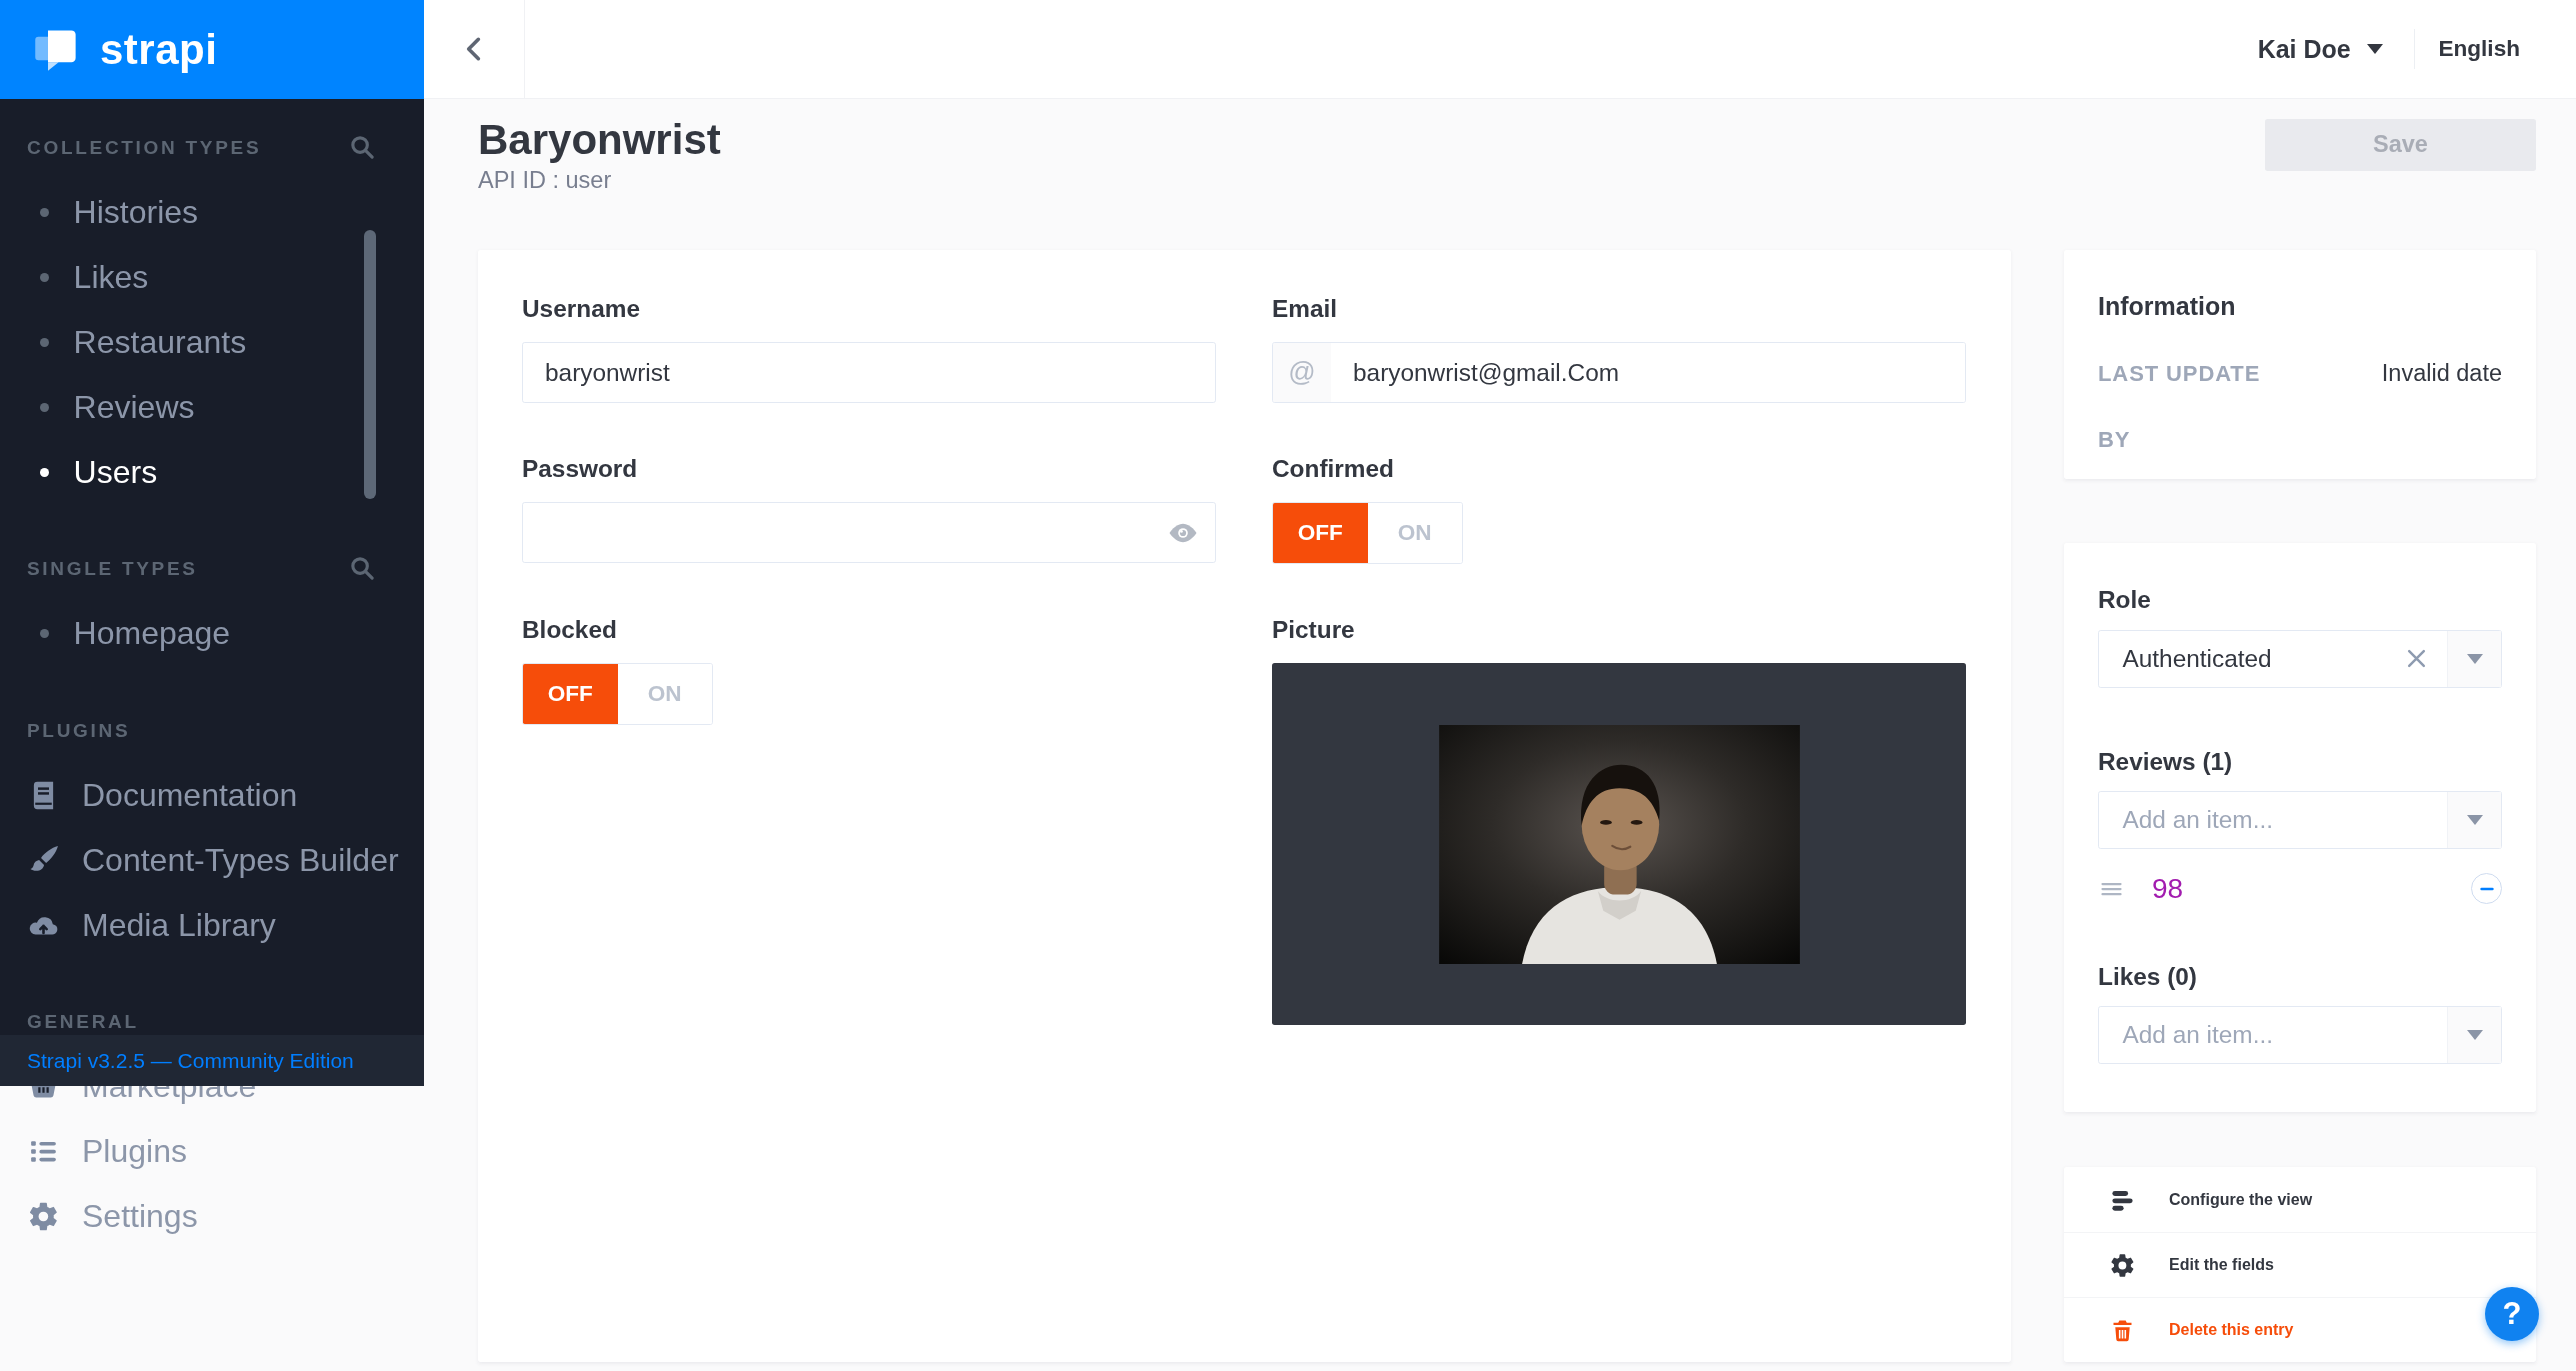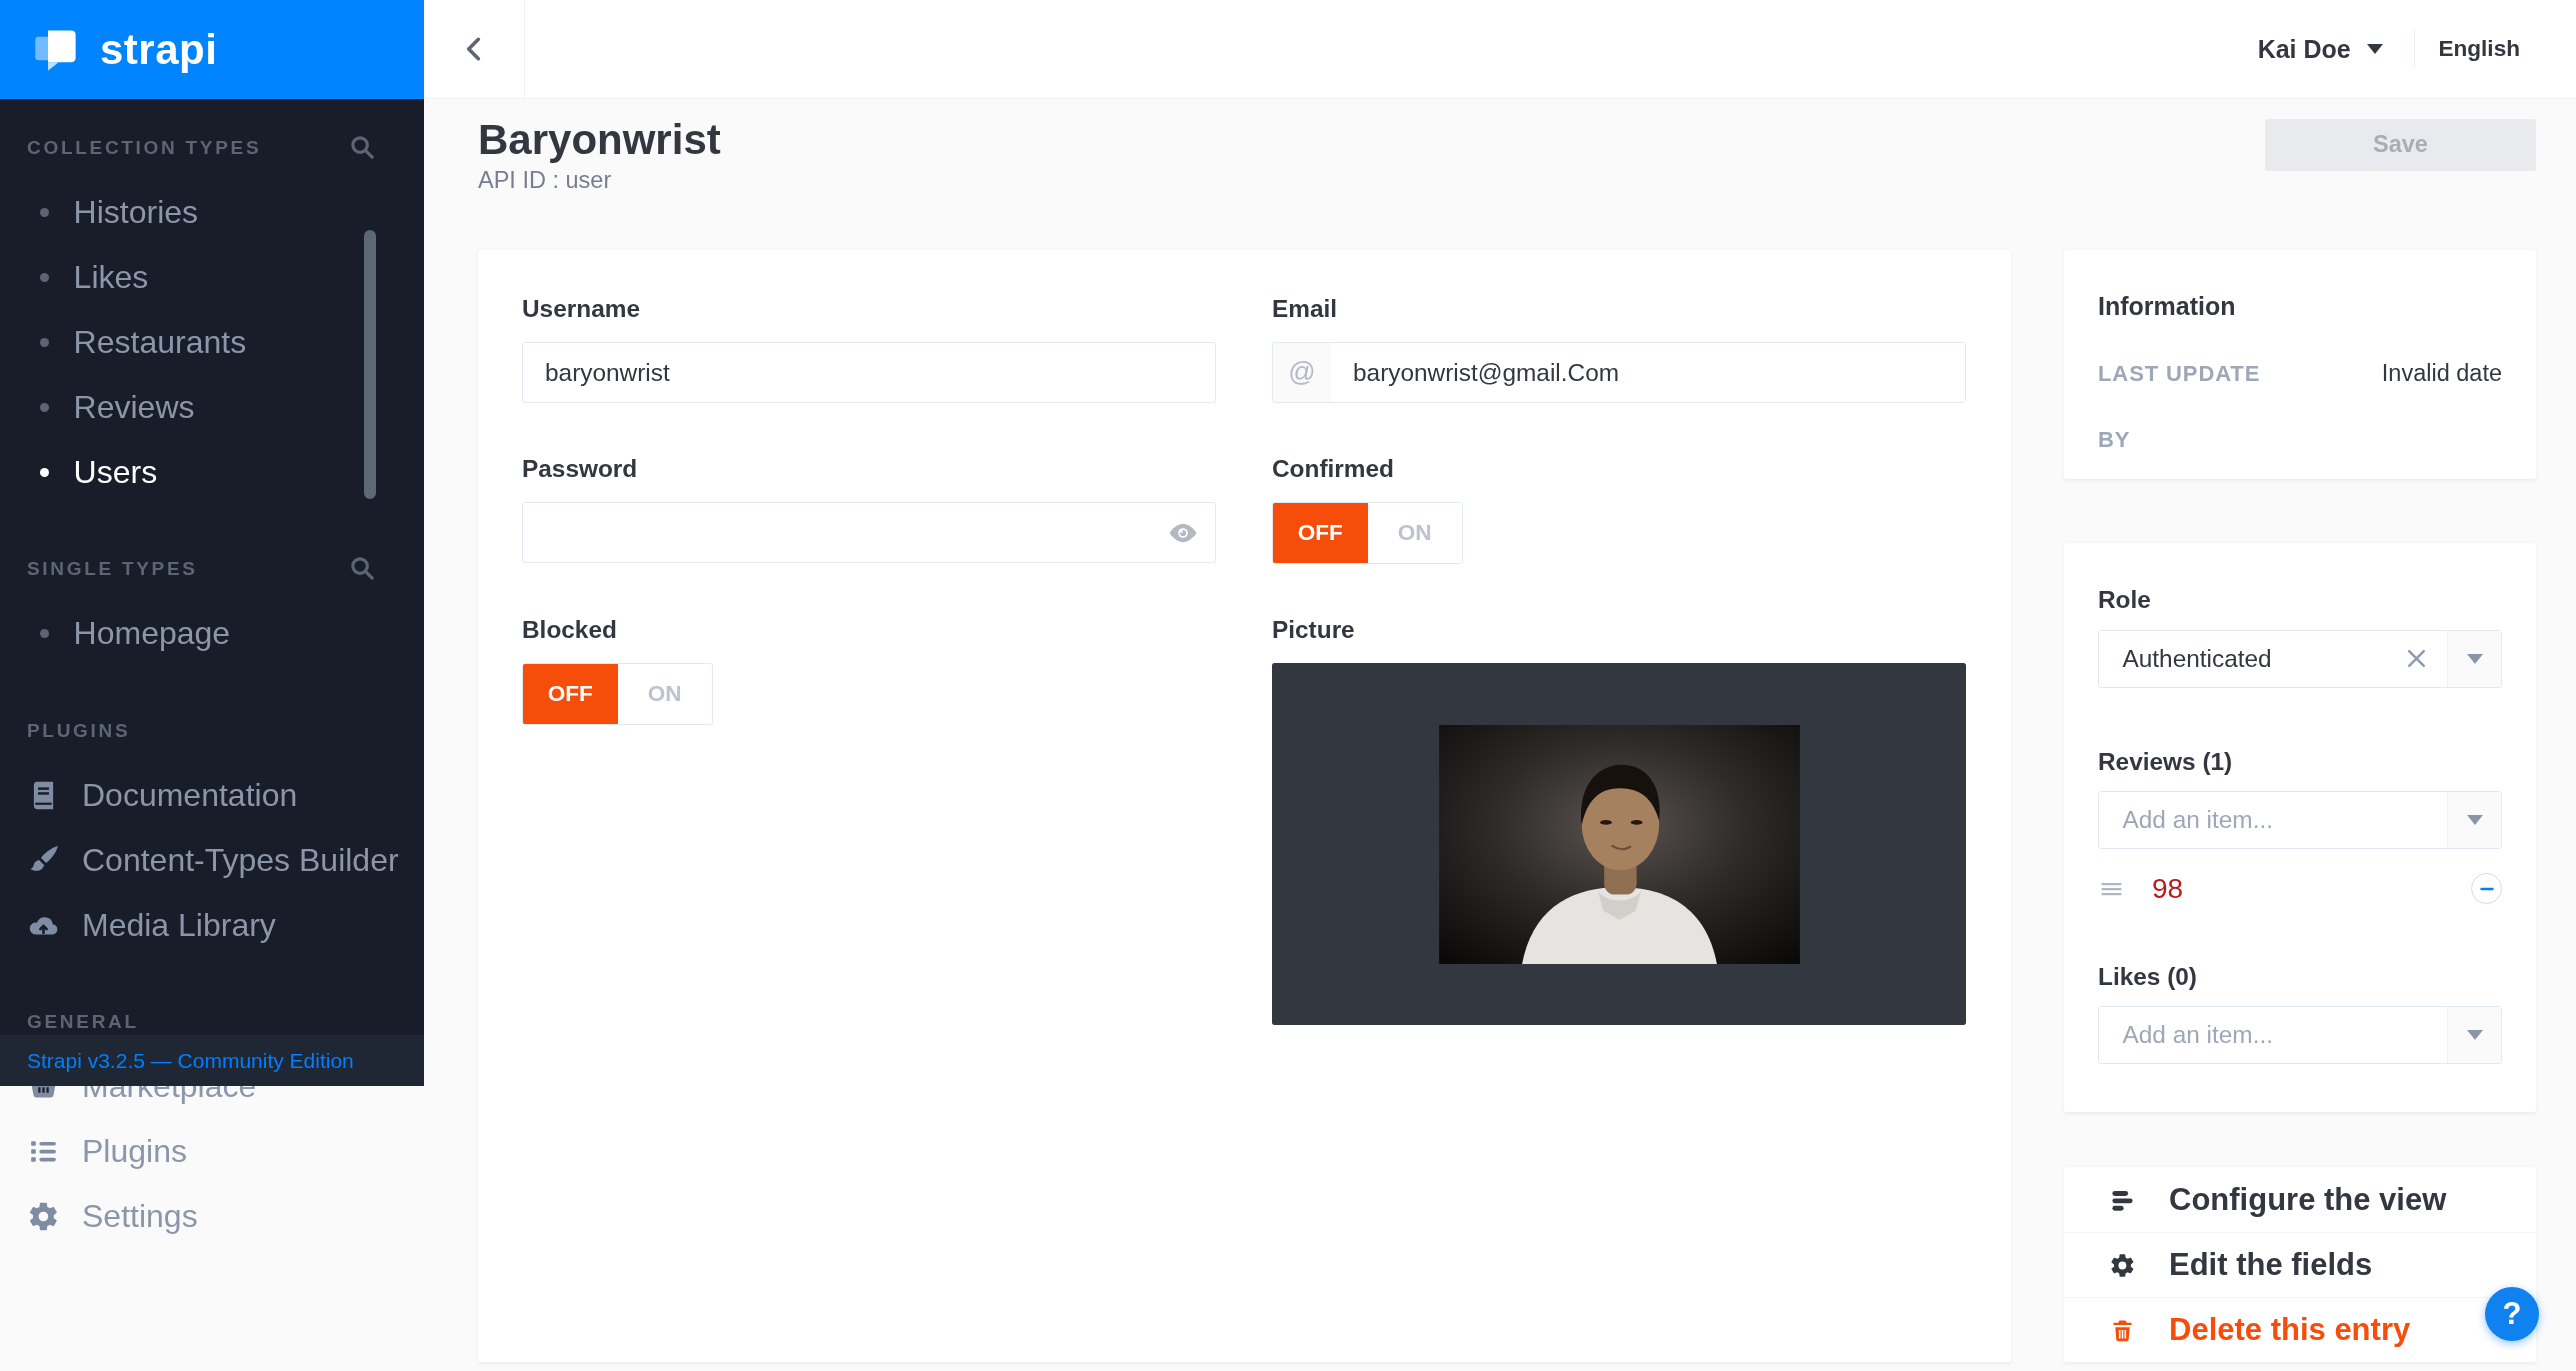--- a/index.html
+++ b/index.html
@@ -89,29 +89,29 @@
   .rel-label.mt { margin-top:60px; }
   .rel-label.mt2 { margin-top:47px; }
   .select { margin-top:16.3px; height:58px; border:0.9px solid #e3e9f3; border-radius:2.7px; display:flex; align-items:stretch; background:#fff; cursor:pointer; }
   .select-value { flex:1; display:flex; align-items:center; padding-left:23.5px; font-size:24.4px; color:#333740; }
   .select-value.placeholder { color:#9ea7b8; }
   .clear-btn { width:40px; border:none; background:none; color:#8e9bb0; cursor:pointer; display:flex; align-items:center; justify-content:center; margin-right:11px; }
   .caret-box { width:54px; background:#fafafb; display:flex; align-items:center; justify-content:center; border-left:0.9px solid #f0f2f6; }
   .caret-sm { width:0; height:0; border-left:8.1px solid transparent; border-right:8.1px solid transparent; border-top:10px solid #8b95a7; }
   .rel-item { display:flex; align-items:center; margin-top:12.6px; height:54px; }
   .drag-handle { width:27px; height:27px; color:#aeb6c4; cursor:grab; flex-shrink:0; }
-  .rel-item-value { font-size:28px; color:#b91c1c; margin-left:27px; }
+  .rel-item-value { font-size:28px; color:#a21caf; margin-left:27px; }
   .remove-btn { margin-left:auto; width:31px; height:31px; border-radius:50%; border:0.9px solid #cfdcf0; background:#fff;
                 color:#007eff; display:flex; align-items:center; justify-content:center; cursor:pointer; }
 
   .links-card { margin-top:55px; padding:0; }
   .link-row { height:65px; display:flex; align-items:center; padding-left:45px; background:none; border:none; width:100%; cursor:pointer; }
   .link-row + .link-row { border-top:0.9px solid #f3f4f6; }
   .link-icon { width:27px; height:27px; color:#333740; margin-right:33px; flex-shrink:0; }
-  .link-text { font-size:31px; font-weight:600; color:#333740; }
+  .link-text { font-size:16px; font-weight:600; color:#333740; }
   .link-row.danger .link-icon { color:#f64d0a; }
   .link-row.danger .link-text { color:#f64d0a; }
 
   .help-btn { position:absolute; right:37px; bottom:30px; width:54px; height:54px; border-radius:50%;
               background:#1082f0; color:#fff; font-size:31px; font-weight:bold; border:none; cursor:pointer;
               box-shadow:0 2.7px 9px rgba(16,130,240,0.45); display:flex; align-items:center; justify-content:center; }
 
   svg { display:block; }
 </style>
 </head>

